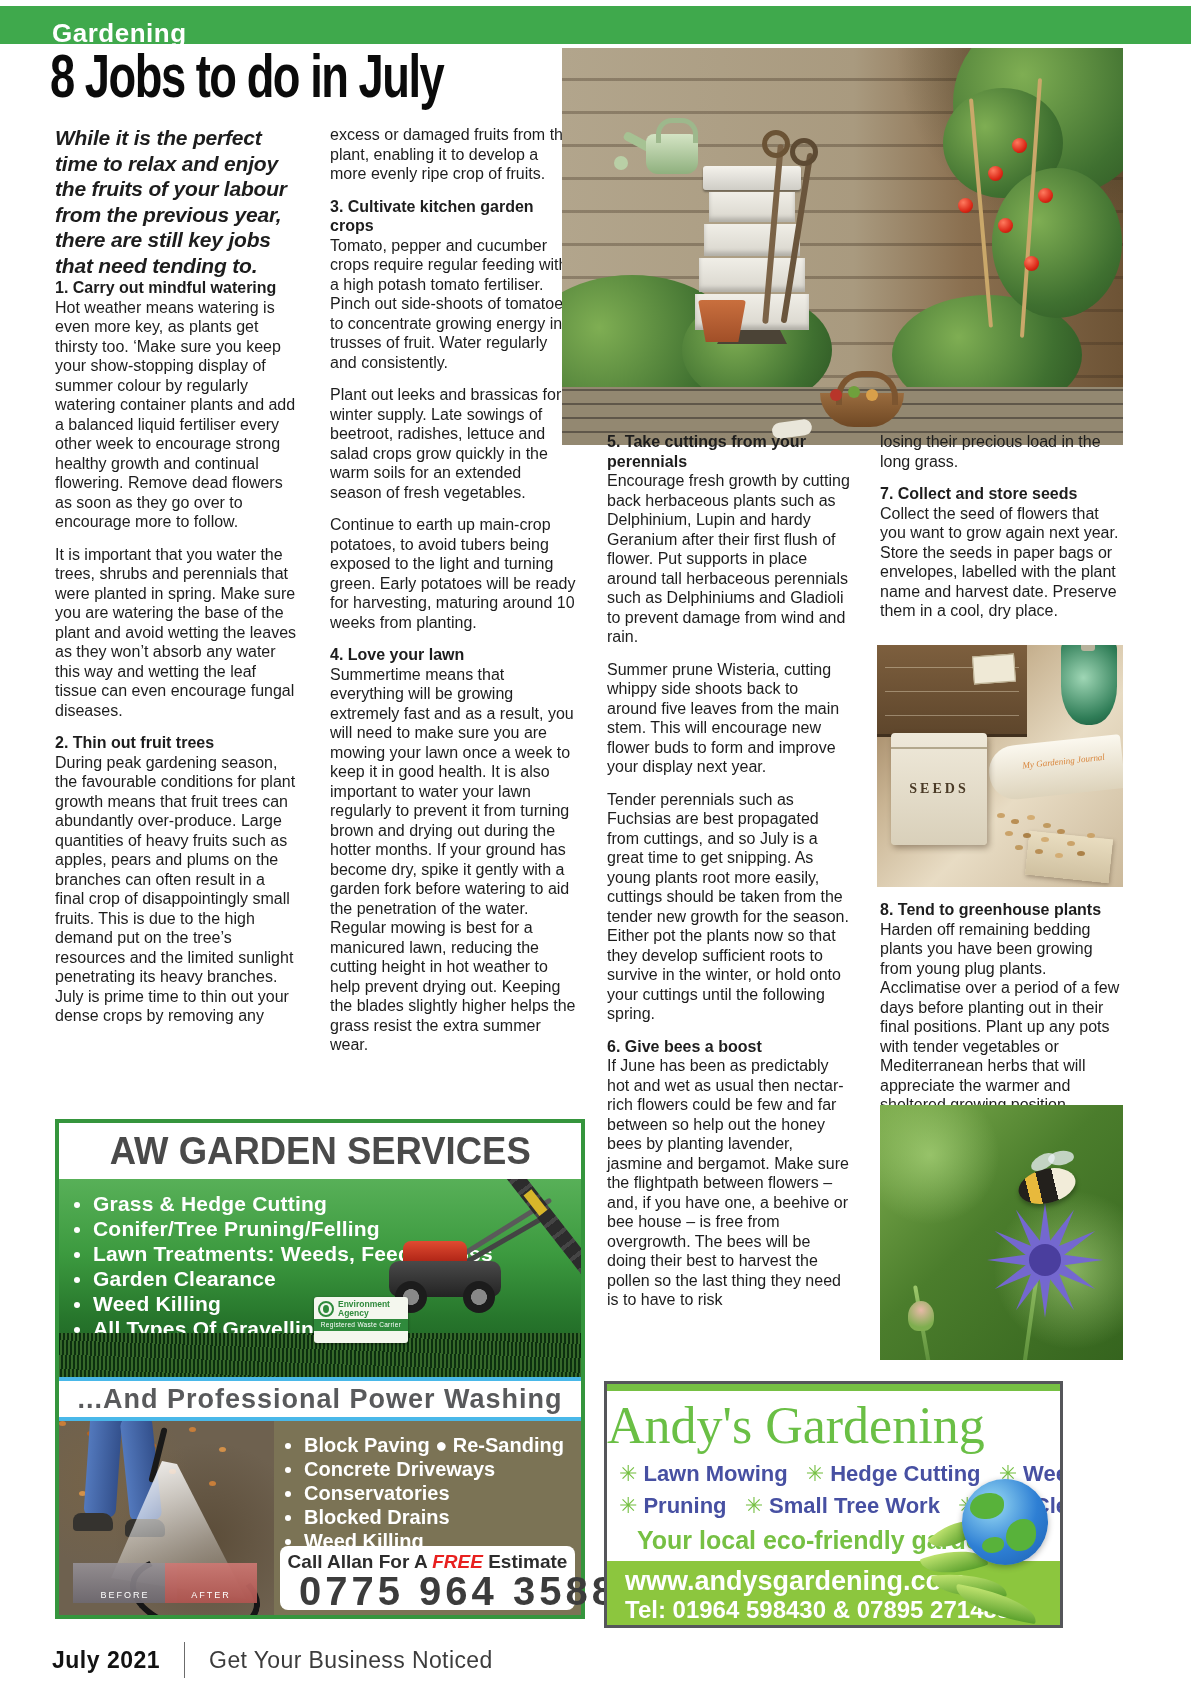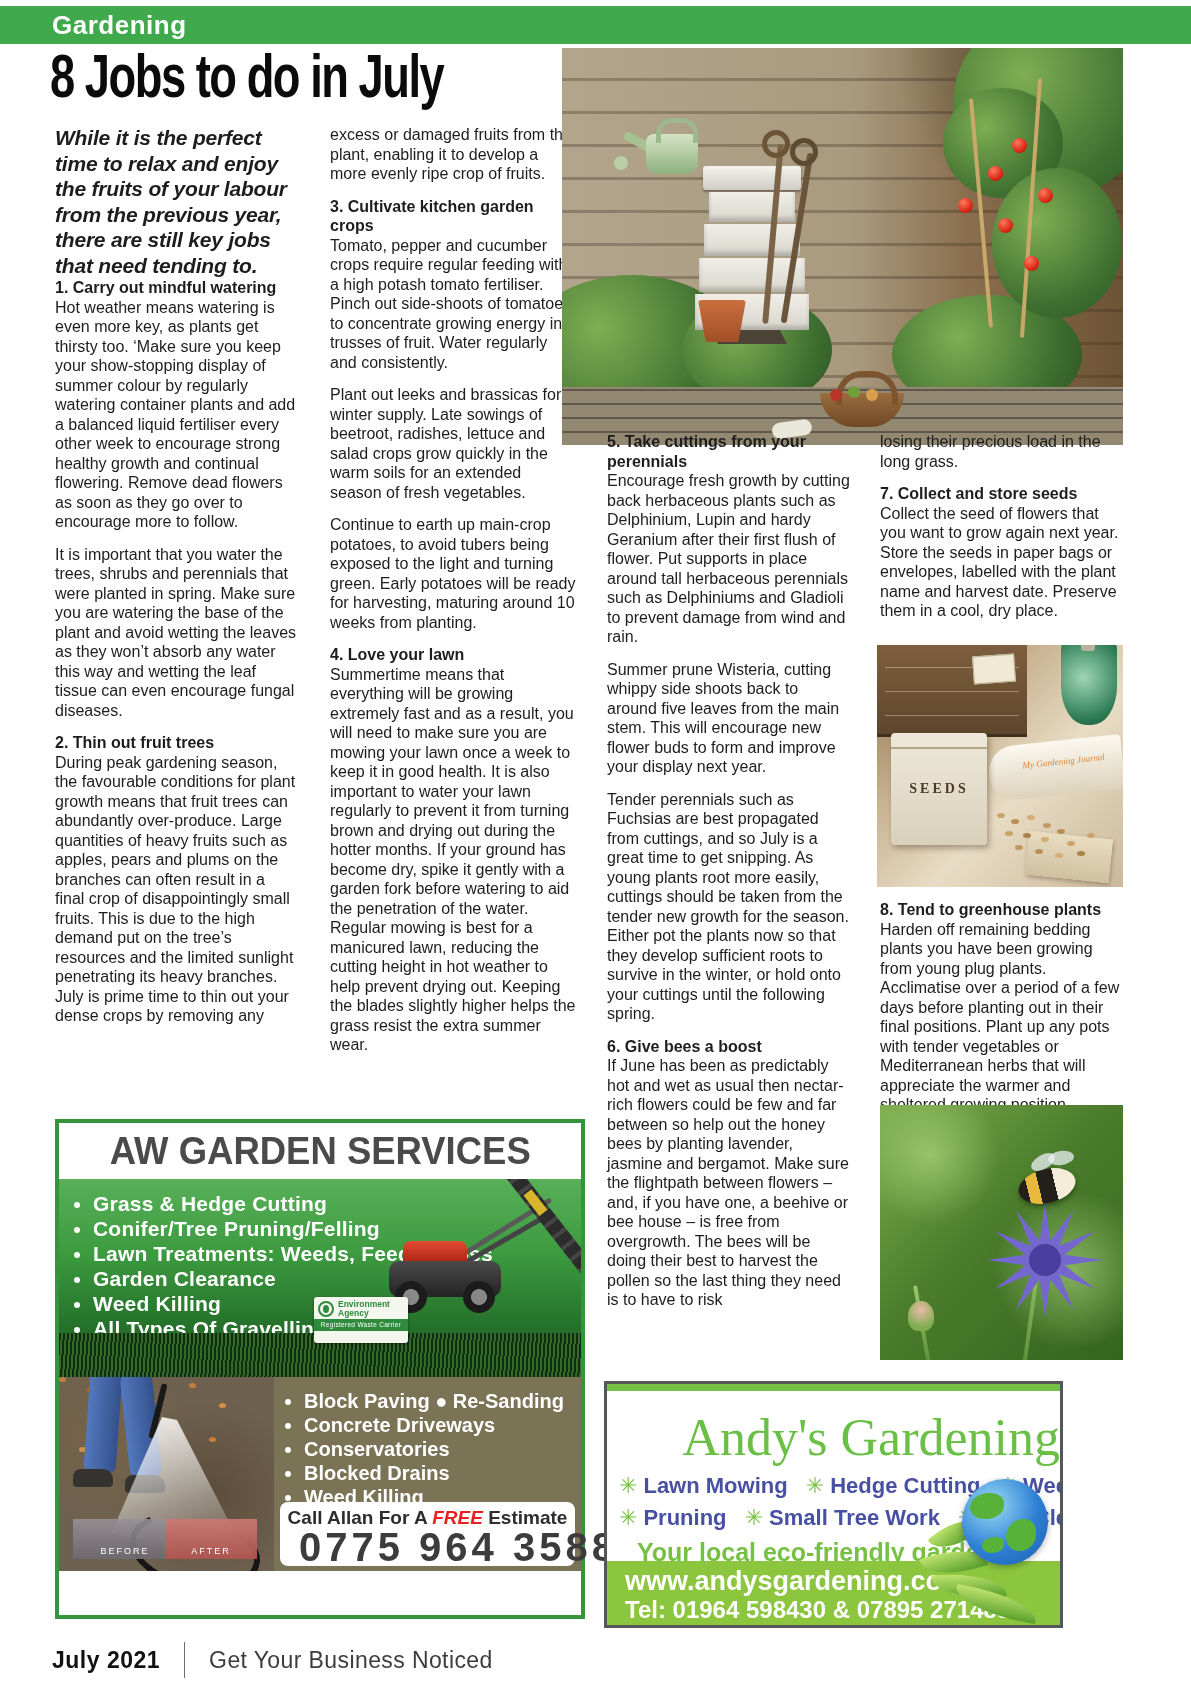--- a/index.html
+++ b/index.html
@@ -1,21 +1,21 @@
 <!DOCTYPE html>
 <html><head>
 <meta charset="utf-8">
 <style>
   html,body{margin:0;padding:0;background:#ffffff;}
   #page{position:relative;width:1191px;height:1684px;background:#fff;overflow:hidden;
         font-family:"Liberation Sans",sans-serif;color:#1c1c1c;}
 
   
   .kicker-bar{position:absolute;left:0;top:6px;width:100%;height:38px;background:#3fa94c;}
-  .kicker{position:absolute;left:52px;top:0;line-height:38px;color:#fff;font-size:26px;font-weight:700;letter-spacing:.5px;}
+  .kicker{position:absolute;left:52px;top:8px;line-height:38px;color:#fff;font-size:26px;font-weight:700;letter-spacing:.5px;}
   .page-title{position:absolute;left:50px;top:40px;font-size:62px;font-weight:800;color:#0b0b0b;
               letter-spacing:-2px;transform:scaleX(.73);transform-origin:left top;white-space:nowrap;}
 
   
   .col{position:absolute;top:125px;font-size:16px;line-height:19.5px;color:#1d1d1d;}
   .col p,.col h3{margin:0;font-size:16px;line-height:19.5px;}
   .col h3{font-weight:700;}
   .block{margin-bottom:13px;}
   .block.tight{margin-bottom:0;}
   .intro{font-size:21px !important;line-height:25.5px !important;font-weight:700;font-style:italic;margin-bottom:16px;letter-spacing:-.2px;}
@@ -117,21 +117,21 @@
   .pw-services{margin:0;padding:12px 0 0 30px;list-style:disc;}
   .pw-services li{color:#fff;font-weight:700;font-size:20px;line-height:24px;}
   .call-box{position:absolute;left:6px;right:6px;bottom:5px;height:64px;background:#fff;border-radius:8px;text-align:center;padding-top:5px;box-sizing:border-box;}
   .call-line{font-size:19px;font-weight:700;color:#2d2d2d;white-space:nowrap;}
   .call-line .free{color:#e8201f;font-style:italic;}
   .phone{font-size:40px;font-weight:800;color:#3c3c3c;letter-spacing:4px;line-height:36px;white-space:nowrap;padding-left:19px;}
 
   
   .andys-ad{position:absolute;left:604px;top:1381px;width:459px;height:247px;border:3px solid #55565a;box-sizing:border-box;background:#fff;z-index:5;overflow:hidden;}
   .andys-topbar{height:7px;background:#76c043;}
-  .andys-title{margin-top:18px;text-align:right;font-family:"Liberation Serif",serif;font-size:52px;color:#6abf45;line-height:58px;white-space:nowrap;}
+  .andys-title{margin-top:6px;text-align:left;font-family:"Liberation Serif",serif;font-size:52px;color:#6abf45;line-height:58px;white-space:nowrap;}
   .andys-line{padding-left:12px;margin-top:6px;font-size:22px;font-weight:700;color:#4750a2;white-space:nowrap;}
   .andys-line .star{color:#76c043;font-weight:400;margin-right:6px;}
   .andys-line .svc{margin-right:12px;}
   .andys-tagline{padding-left:30px;margin-top:7px;font-size:25px;font-weight:800;color:#76c043;white-space:nowrap;}
   .andys-band{position:absolute;left:0;right:0;bottom:0;height:64px;background:#8cc63e;padding:5px 0 0 18px;box-sizing:border-box;}
   .andys-web{font-size:27px;font-weight:800;color:#fff;line-height:30px;}
   .andys-tel{font-size:24px;font-weight:700;color:#fff;line-height:28px;}
   .globe{position:absolute;right:2px;bottom:0;width:130px;height:160px;z-index:6;}
   .leaf{position:absolute;width:64px;height:26px;background:linear-gradient(#bfe36f,#5aa02c);border-radius:2px 100% 2px 100%;}
   .earth{position:absolute;right:10px;top:14px;width:86px;height:86px;border-radius:50%;
@@ -350,20 +350,23 @@
         <div class="ea-top">
           <span class="ea-ring"></span>
           <span class="ea-text">
             <span>Environment</span><br>
             <span>Agency</span>
           </span>
         </div>
         <div class="ea-strip">Registered Waste Carrier</div>
       </div>
     </div>
+    <div class="aw-band">
+      <span>...And Professional Power Washing</span>
+    </div>
     <div class="aw-bottom">
       <div class="pw-photo">
         <div class="leaf-spec"></div>
         <div class="leg" style="left:28px;top:-8px;transform:rotate(4deg);"></div>
         <div class="leg" style="left:66px;top:-4px;transform:rotate(-6deg);"></div>
         <div class="boot" style="left:14px;top:92px;"></div>
         <div class="boot" style="left:66px;top:98px;"></div>
         <div class="wand"></div>
         <div class="spray"></div>
         <div class="hose"></div>

